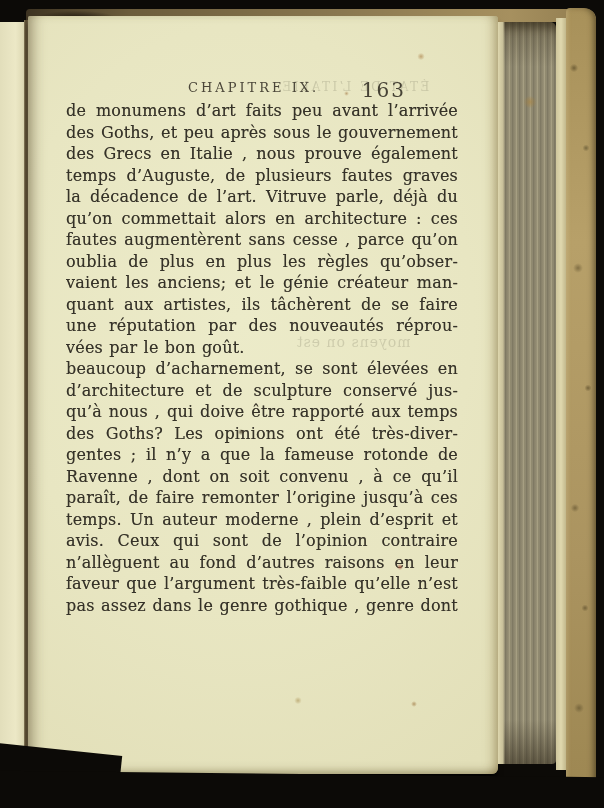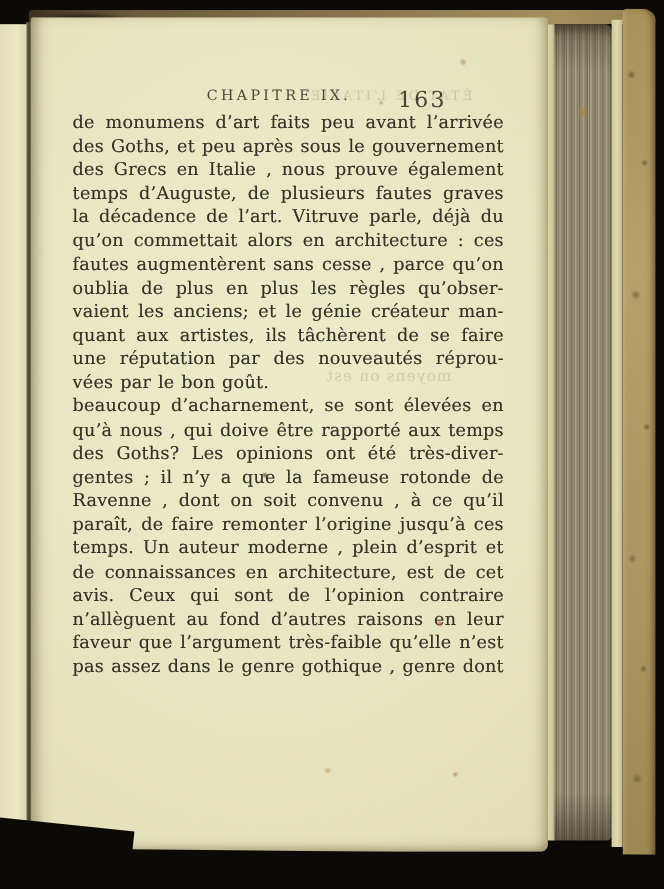--- a/index.html
+++ b/index.html
@@ -146,27 +146,27 @@
       <div class="line">temps d’Auguste, de plusieurs fautes graves</div>
       <div class="line">la décadence de l’art. Vitruve parle, déjà du</div>
       <div class="line">qu’on commettait alors en architecture : ces</div>
       <div class="line">fautes augmentèrent sans cesse , parce qu’on</div>
       <div class="line">oublia de plus en plus les règles qu’obser-</div>
       <div class="line">vaient les anciens; et le génie créateur man-</div>
       <div class="line">quant aux artistes, ils tâchèrent de se faire</div>
       <div class="line">une réputation par des nouveautés réprou-</div>
       <div class="line end">vées par le bon goût.</div>
       <div class="line">beaucoup d’acharnement, se sont élevées en</div>
+      <div class="line">d’architecture et de sculpture conservé jus-</div>
       <div class="line">qu’à nous , qui doive être rapporté aux temps</div>
       <div class="line">des Goths? Les opinions ont été très-diver-</div>
       <div class="line">gentes ; il n’y a que la fameuse rotonde de</div>
       <div class="line">Ravenne , dont on soit convenu , à ce qu’il</div>
       <div class="line">paraît, de faire remonter l’origine jusqu’à ces</div>
       <div class="line">temps. Un auteur moderne , plein d’esprit et</div>
-      <div class="line">de connaissances en architecture, est de cet</div>
       <div class="line">avis. Ceux qui sont de l’opinion contraire</div>
       <div class="line">n’allèguent au fond d’autres raisons en leur</div>
       <div class="line">faveur que l’argument très-faible qu’elle n’est</div>
       <div class="line">pas assez dans le genre gothique , genre dont</div>
     </div>
   </div>
 
   <div class="page-edges"></div>
   <div class="endpaper"></div>
   <div class="cover"></div>

